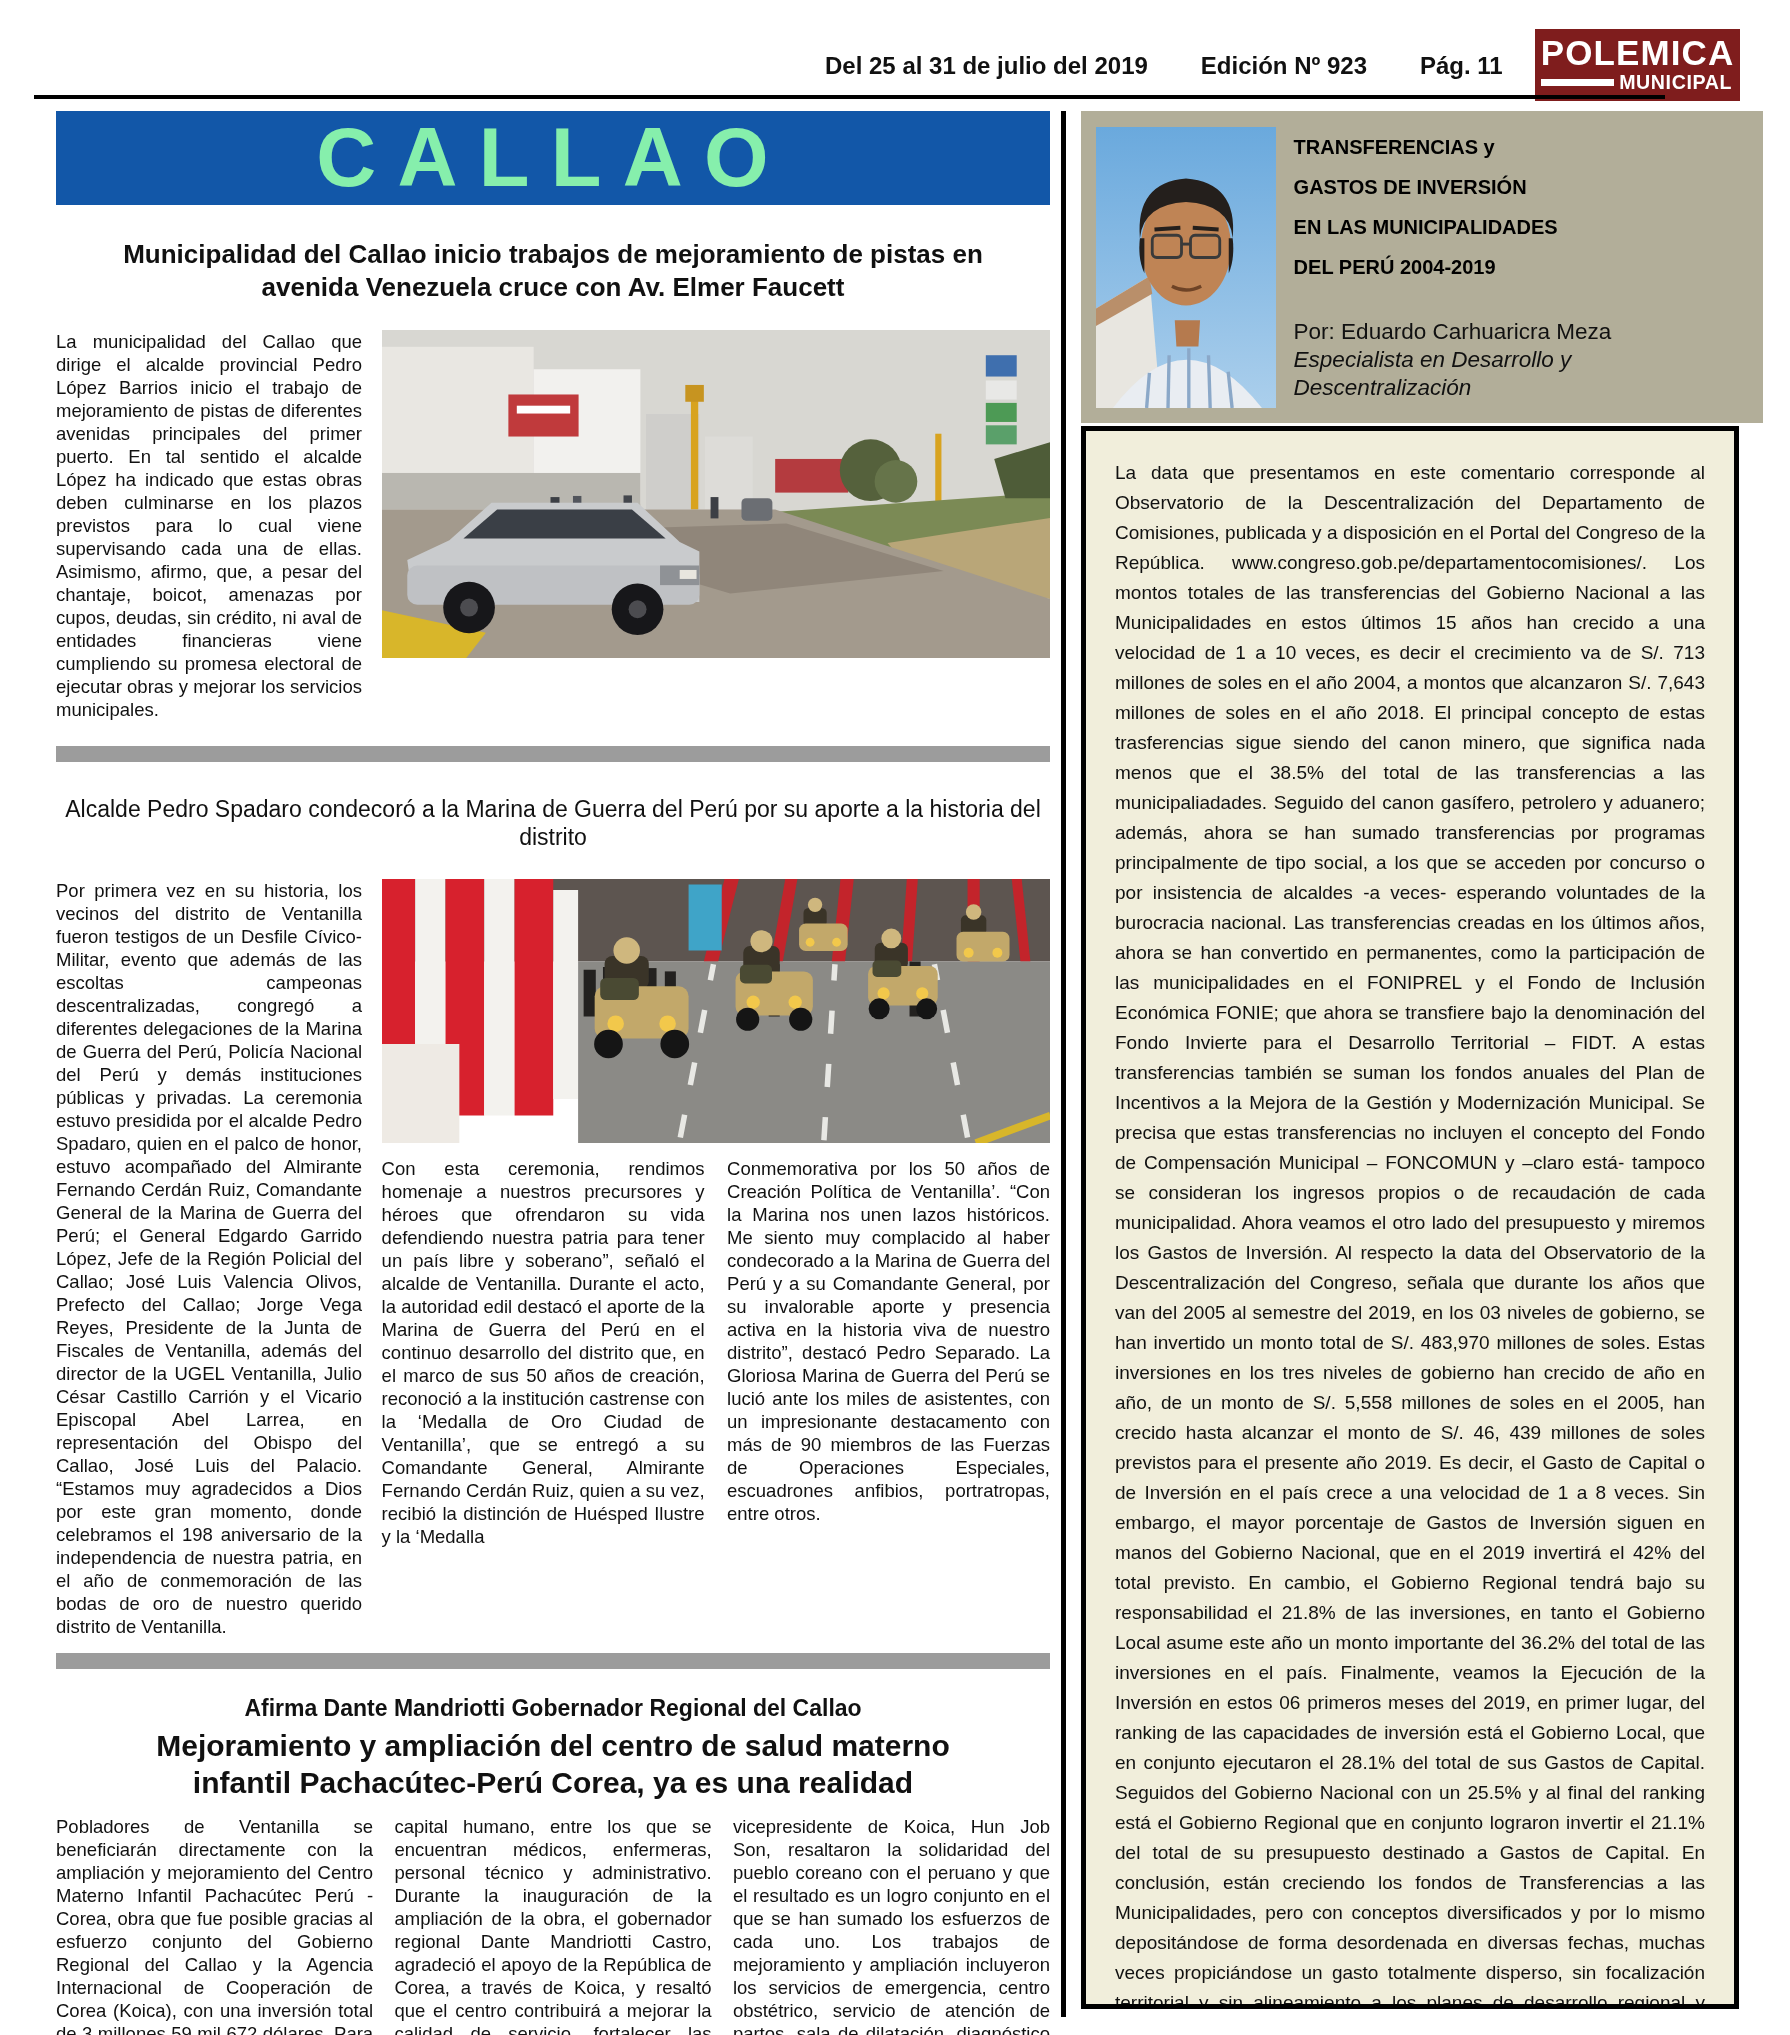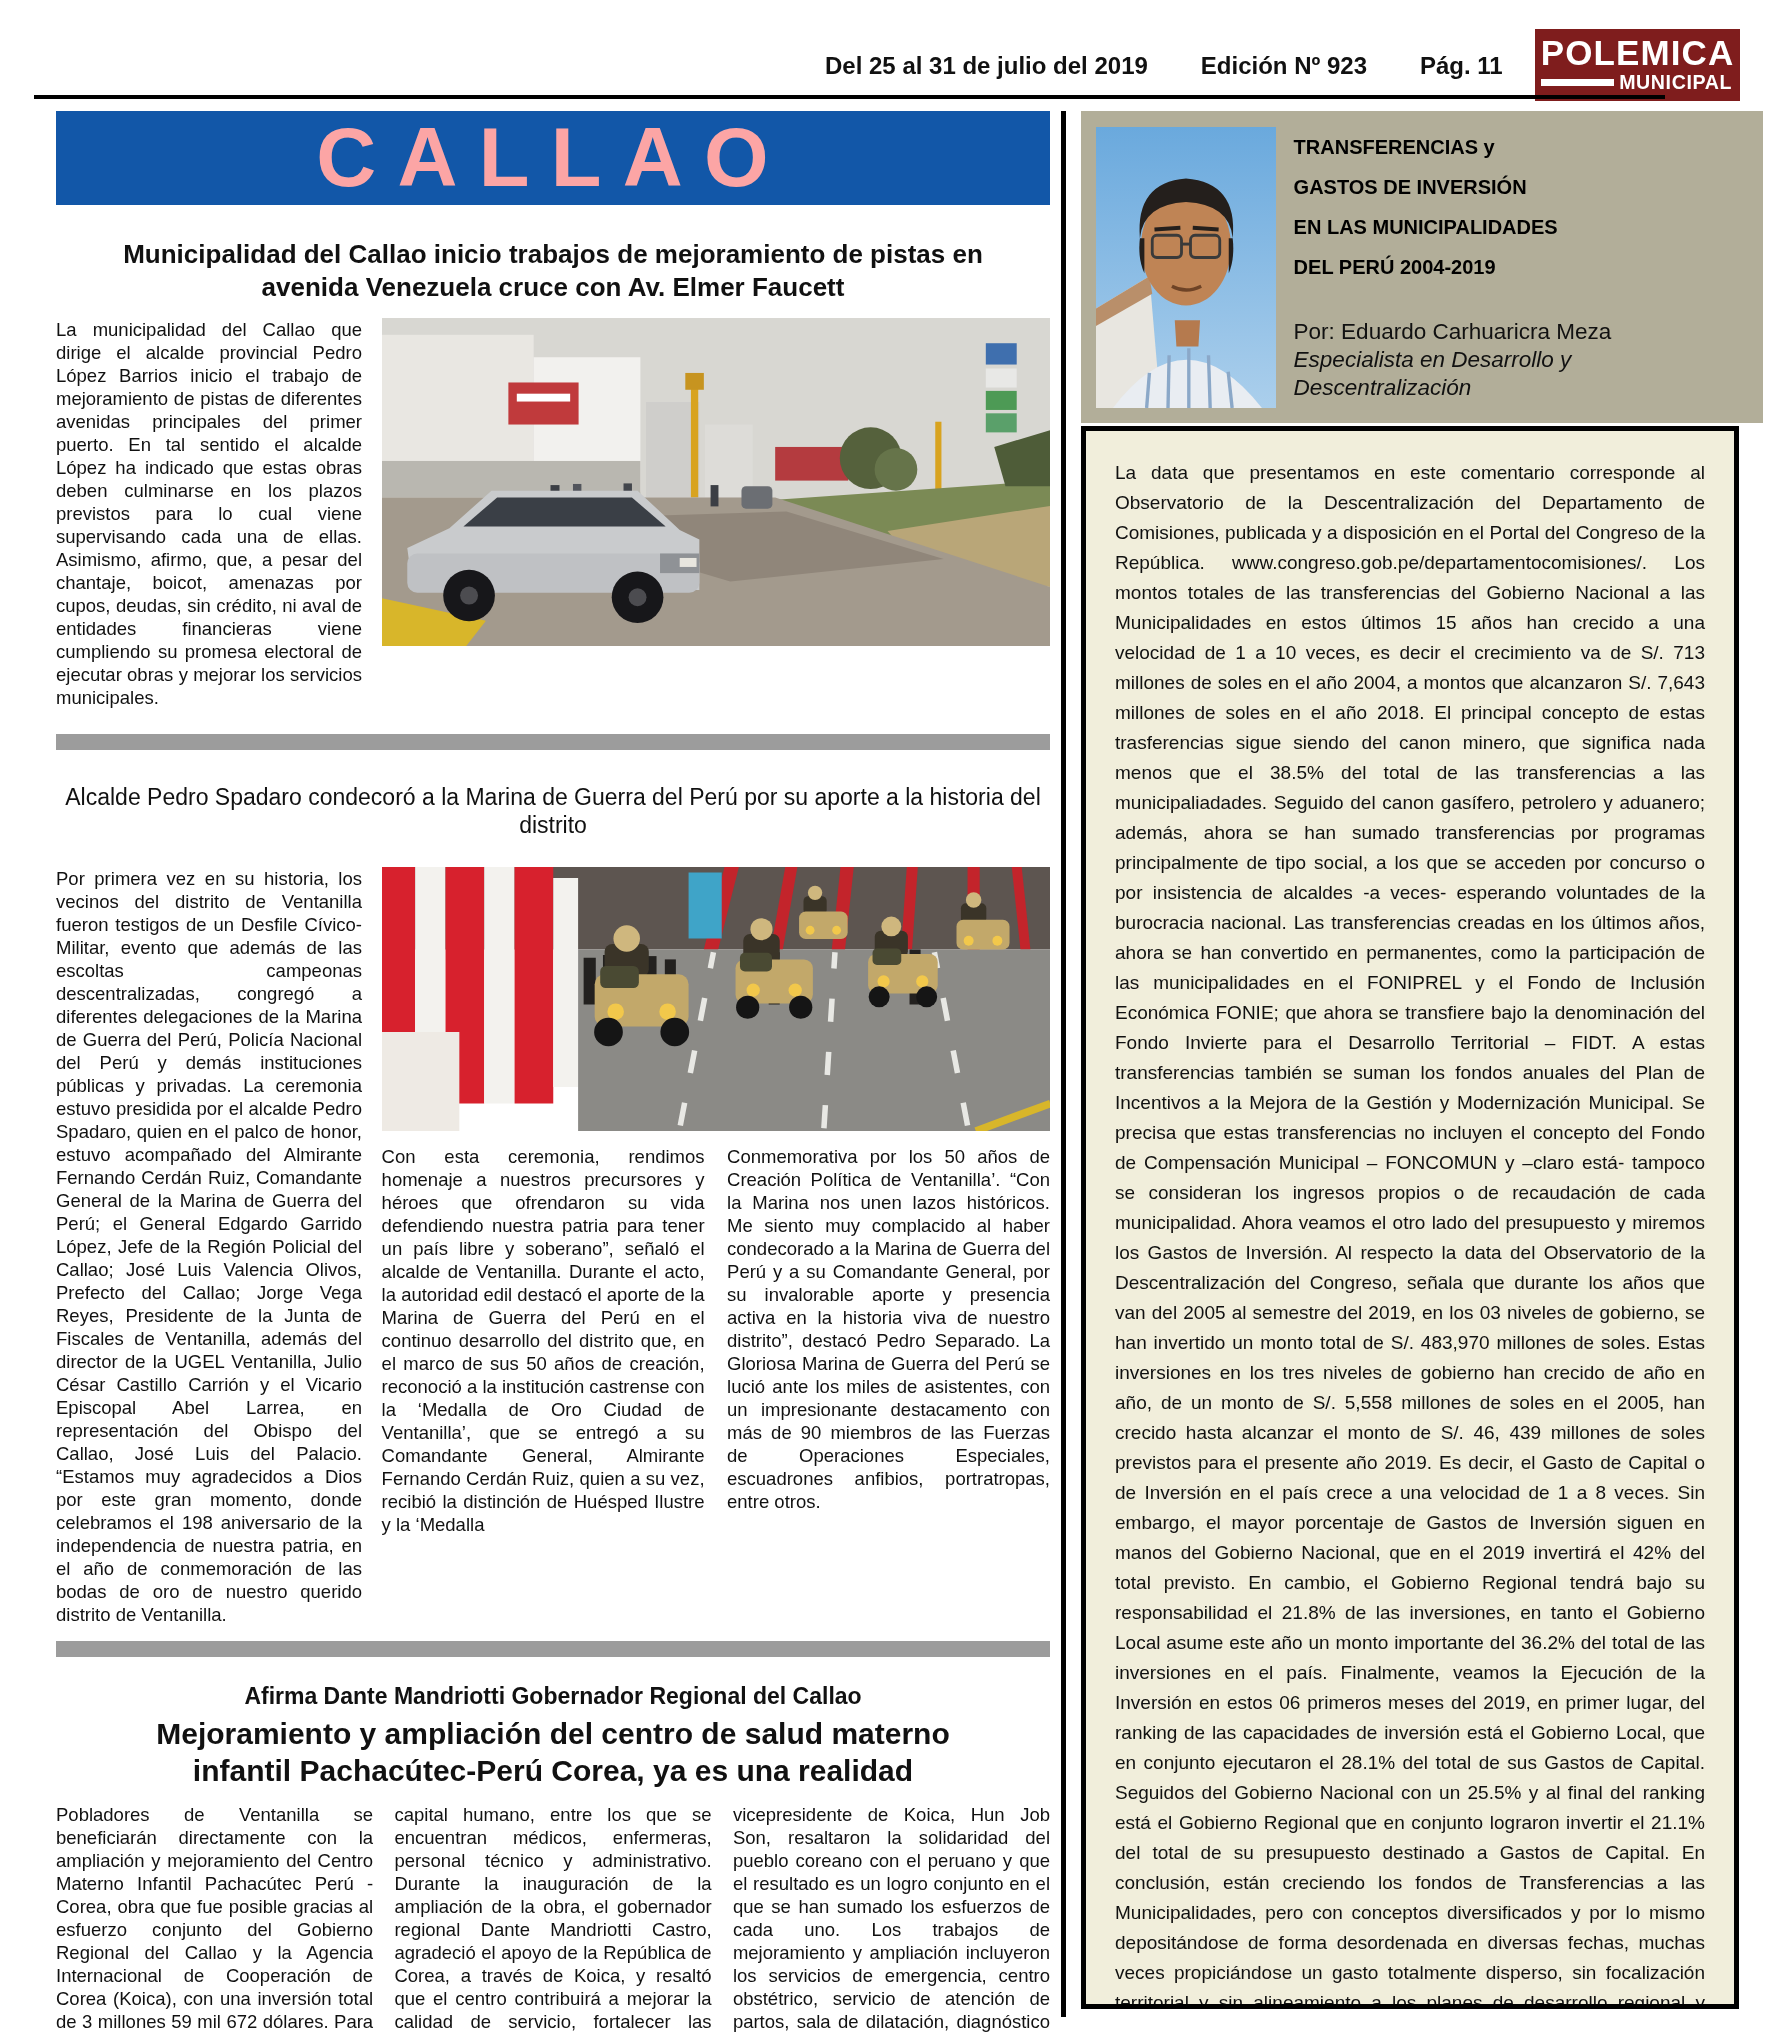--- a/index.html
+++ b/index.html
@@ -12,24 +12,24 @@
   .logo{position:absolute;left:1535px;top:29px;width:205px;height:72px;background:#7f1d1d;
         display:flex;flex-direction:column;justify-content:center;padding:3.4px 5.6px;box-sizing:border-box;}
   .logo-top{color:#fff;font-weight:bold;font-size:35px;letter-spacing:1.1px;line-height:34px;text-align:center;}
   .logo-bottom{display:flex;align-items:center;gap:5.6px;margin-top:1.1px;}
   .logo-bar{flex:0 0 73px;height:6.7px;background:#fff;}
   .logo-sub{color:#fff;font-weight:bold;font-size:19.6px;letter-spacing:0.6px;}
   
   .v-divider{position:absolute;left:1061px;top:111px;width:5px;height:1906px;background:#000;}
   
   .left-col{position:absolute;left:56px;top:111px;width:994px;}
-  .callao-banner{height:94px;background:#1257a8;color:#fca5a5;display:flex;align-items:center;justify-content:center;
+  .callao-banner{height:94px;background:#1257a8;color:#86efac;display:flex;align-items:center;justify-content:center;
                  font-weight:bold;font-size:83px;letter-spacing:21.3px;line-height:94px;}
   .h1{margin-top:33px;text-align:center;font-weight:bold;font-size:26px;line-height:33px;}
-  .article1{margin-top:14px;display:flex;gap:19.6px;}
+  .article1{margin-top:26px;display:flex;gap:19.6px;}
   .a1-text{flex:0 0 306px;font-size:18.5px;line-height:23px;text-align:justify;}
   .a1-photo{flex:1;height:328px;}
   .gray-divider{margin-top:25px;height:15.7px;background:#9c9c9c;}
   .gray-divider.second{margin-top:15.7px;}
   .kicker2{margin-top:33px;text-align:center;font-size:23px;line-height:28px;}
   .h2{margin-top:5.6px;text-align:center;font-weight:bold;font-size:29px;line-height:35px;}
   .article2{margin-top:28px;display:flex;gap:19.6px;}
   .a2-col1{flex:0 0 306px;font-size:18.5px;line-height:23px;text-align:justify;}
   .a2-right{flex:1;display:flex;flex-direction:column;}
   .a2-photo{height:264px;}

